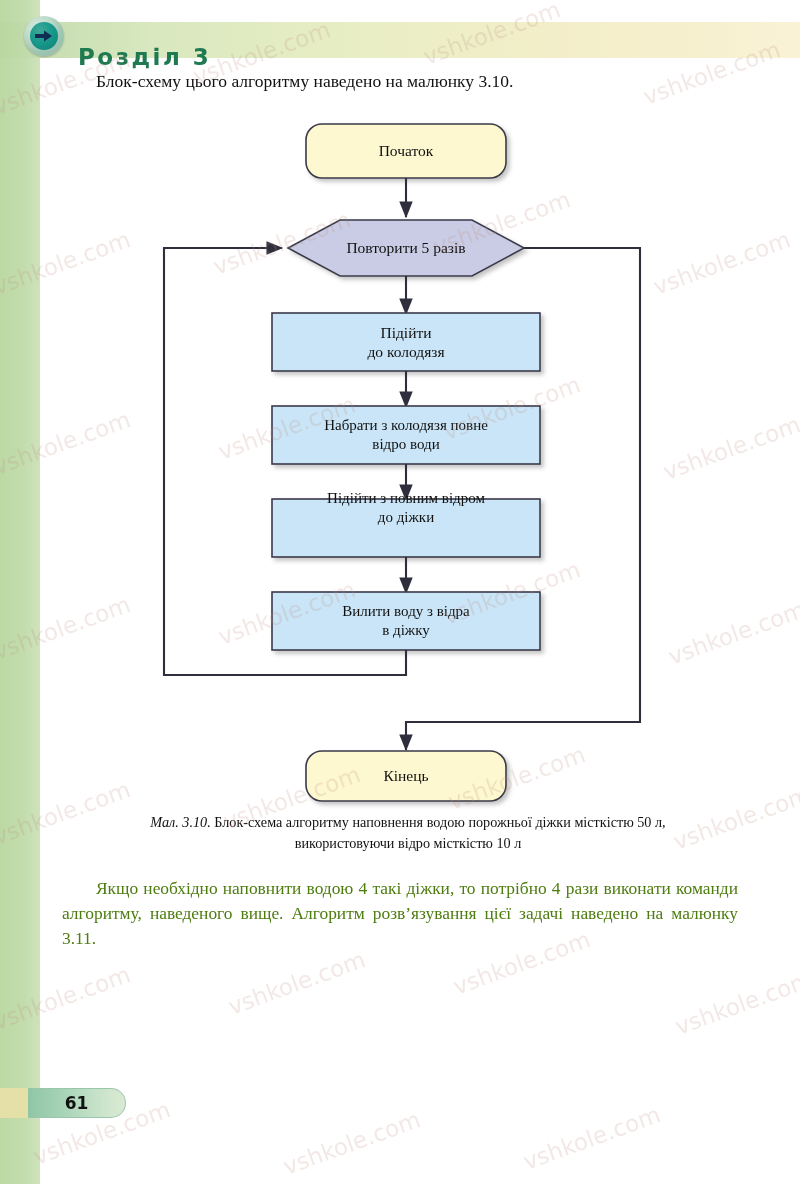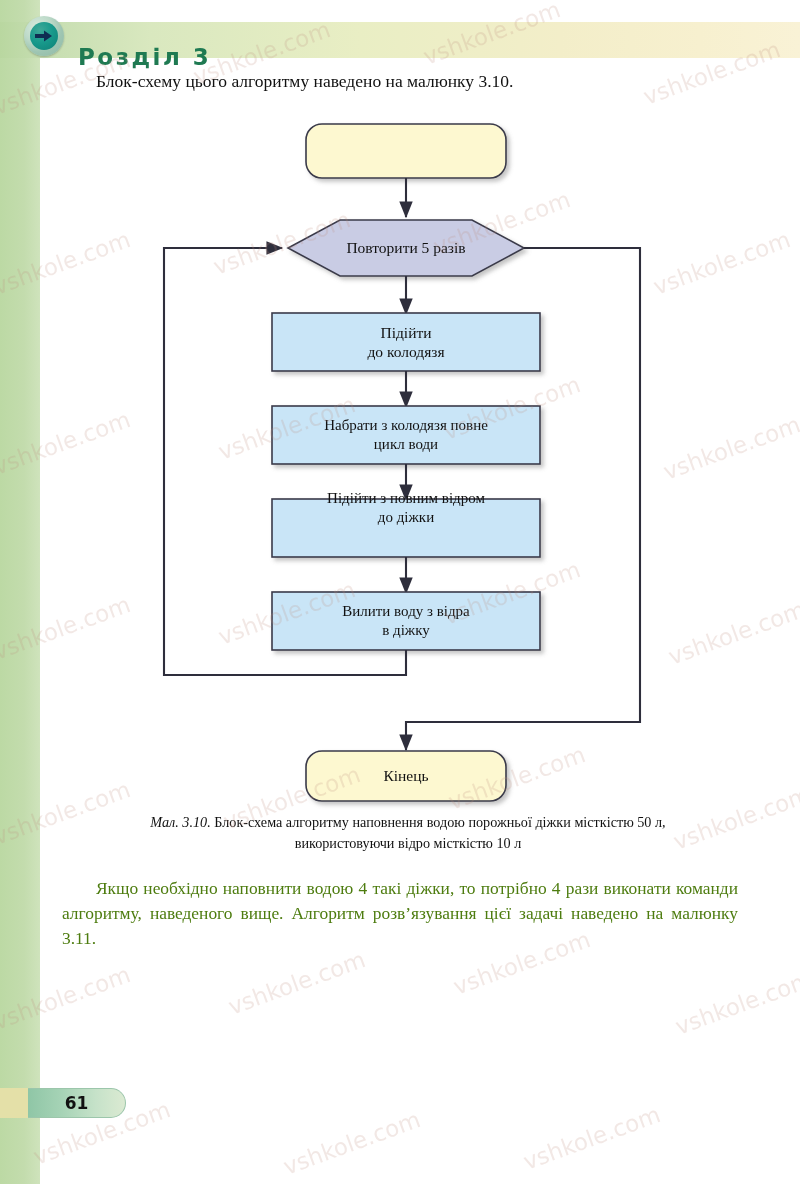--- a/index.html
+++ b/index.html
@@ -152,31 +152,32 @@
 
       <rect x="272" y="487" width="268" height="58" fill="#c9e5f7" stroke="#3a3a4a" stroke-width="1.6" filter="url(#sh)"></rect>
 
       <path d="M406,545 L406,570 L164,570 L164,143 L282,143" fill="none" stroke="#2e2e3c" stroke-width="2.1" marker-end="url(#ah)"></path>
 
       <path d="M524,143 L640,143 L640,617 L406,617 L406,645" fill="none" stroke="#2e2e3c" stroke-width="2.1" marker-end="url(#ah)"></path>
 
       <rect x="306" y="646" width="200" height="50" rx="16" ry="16" fill="#fdf8d0" stroke="#3a3a4a" stroke-width="1.6" filter="url(#sh)"></rect>
     </svg>
 
+    <div class="node-text" style="left:306px; top:19px;  width:200px; height:54px;">Початок</div>
 
     <div class="node-text" style="left:288px; top:115px; width:236px; height:56px;">Повторити 5 разів</div>
 
     <div class="node-text" style="left:272px; top:208px; width:268px; height:58px; flex-direction:column;">
       <span>Підійти</span>
       <span>до колодязя</span>
     </div>
 
     <div class="node-text small" style="left:272px; top:301px; width:268px; height:58px; flex-direction:column;">
       <span>Набрати з колодязя повне</span>
-      <span>цикл води</span>
+      <span>відро води</span>
     </div>
 
     <div class="node-text small" style="left:272px; top:374px; width:268px; height:58px; flex-direction:column;">
       <span>Підійти з повним відром</span>
       <span>до діжки</span>
     </div>
 
     <div class="node-text small" style="left:272px; top:487px; width:268px; height:58px; flex-direction:column;">
       <span>Вилити воду з відра</span>
       <span>в діжку</span>

